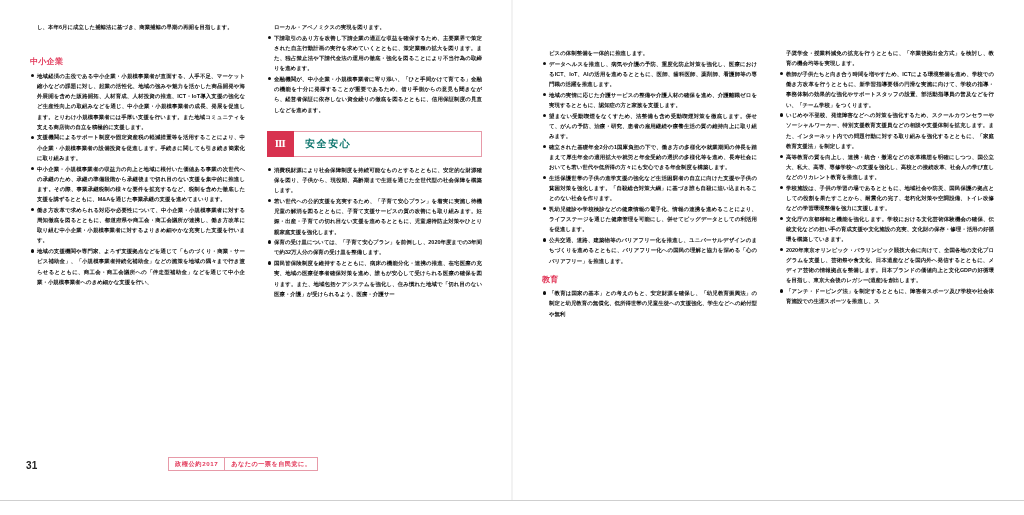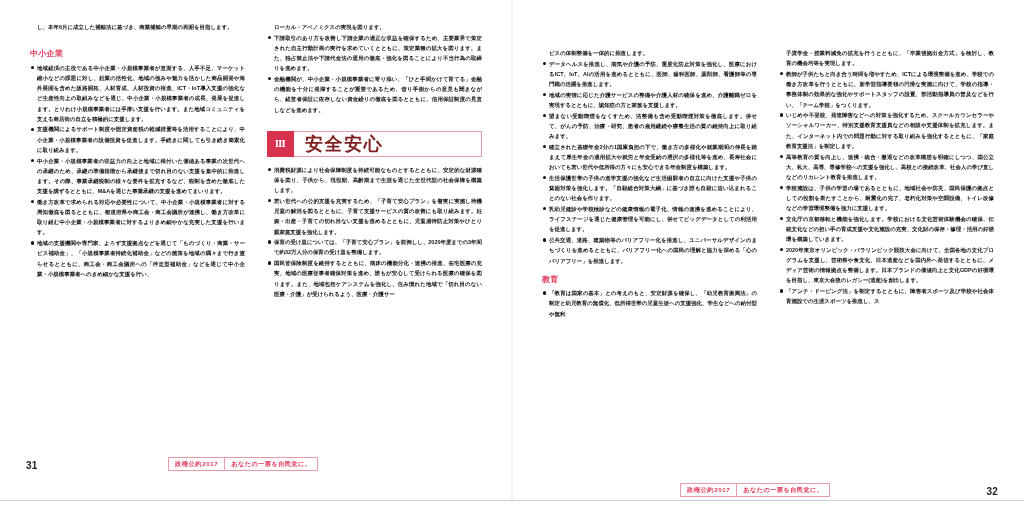--- a/index.html
+++ b/index.html
@@ -108,21 +108,21 @@
 
   
   .subhead {
     color: #e2395a;
     font-size: 8px;
     font-weight: 700;
     line-height: 12px;
     margin: 8px 0 2.5px 0;
     letter-spacing: 0.3px;
   }
-  .subhead.first { margin-top: 16px; }
+  .subhead.first { margin-top: 24px; }
 
   
   .chapter {
     display: flex;
     align-items: stretch;
     margin: 16px 0 8px 0;
     height: 26px;
   }
   .chapter .numbox {
     width: 27px;
@@ -137,22 +137,22 @@
     letter-spacing: 0.5px;
     flex: none;
   }
   .chapter .titlebox {
     flex: 1 1 auto;
     border: 1px solid #e79aa8;
     border-left: none;
     display: flex;
     align-items: center;
     padding-left: 11px;
-    color: #7f1d1d;
-    font-size: 18px;
+    color: #0f766e;
+    font-size: 10px;
     font-weight: 700;
     letter-spacing: 1.6px;
     background: #ffffff;
     box-sizing: border-box;
   }
 
   
   .footer {
     position: absolute;
     left: 0;
@@ -351,24 +351,17 @@
           <span class="btext">2020年東京オリンピック・パラリンピック競技大会に向けて、全国各地の文化プログラムを支援し、芸術祭や食文化、日本遺産などを国内外へ発信するとともに、メディア芸術の情報拠点を整備します。日本ブランドの価値向上と文化GDPの好循環を目指し、東京大会後のレガシー(遺産)を創出します。</span>
         </div>
         <div class="bullet-item">
           <span class="dot"></span>
           <span class="btext">「アンチ・ドーピング法」を制定するとともに、障害者スポーツ及び学校や社会体育施設での生涯スポーツを推進し、ス</span>
         </div>
       </div>
 
     </div>
 
-    <div class="footer">
-      <div class="pageno">32</div>
-      <div class="footer-badge">
-        <div class="seg">政権公約2017</div>
-        <div class="seg right">あなたの一票を自民党に。</div>
-      </div>
-    </div>
   </div>
 
   <div class="gutter-seam"></div>
   <div class="bottom-trim"></div>
 </div>
 
 </body></html>

